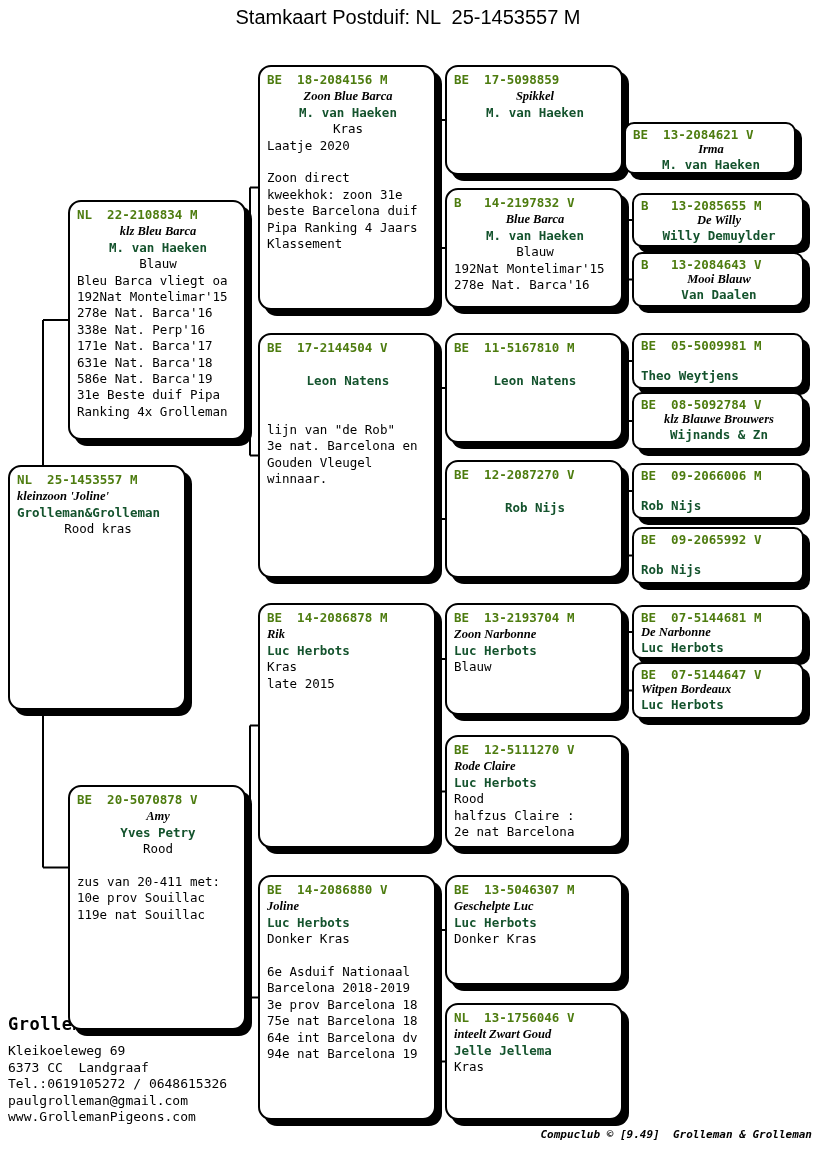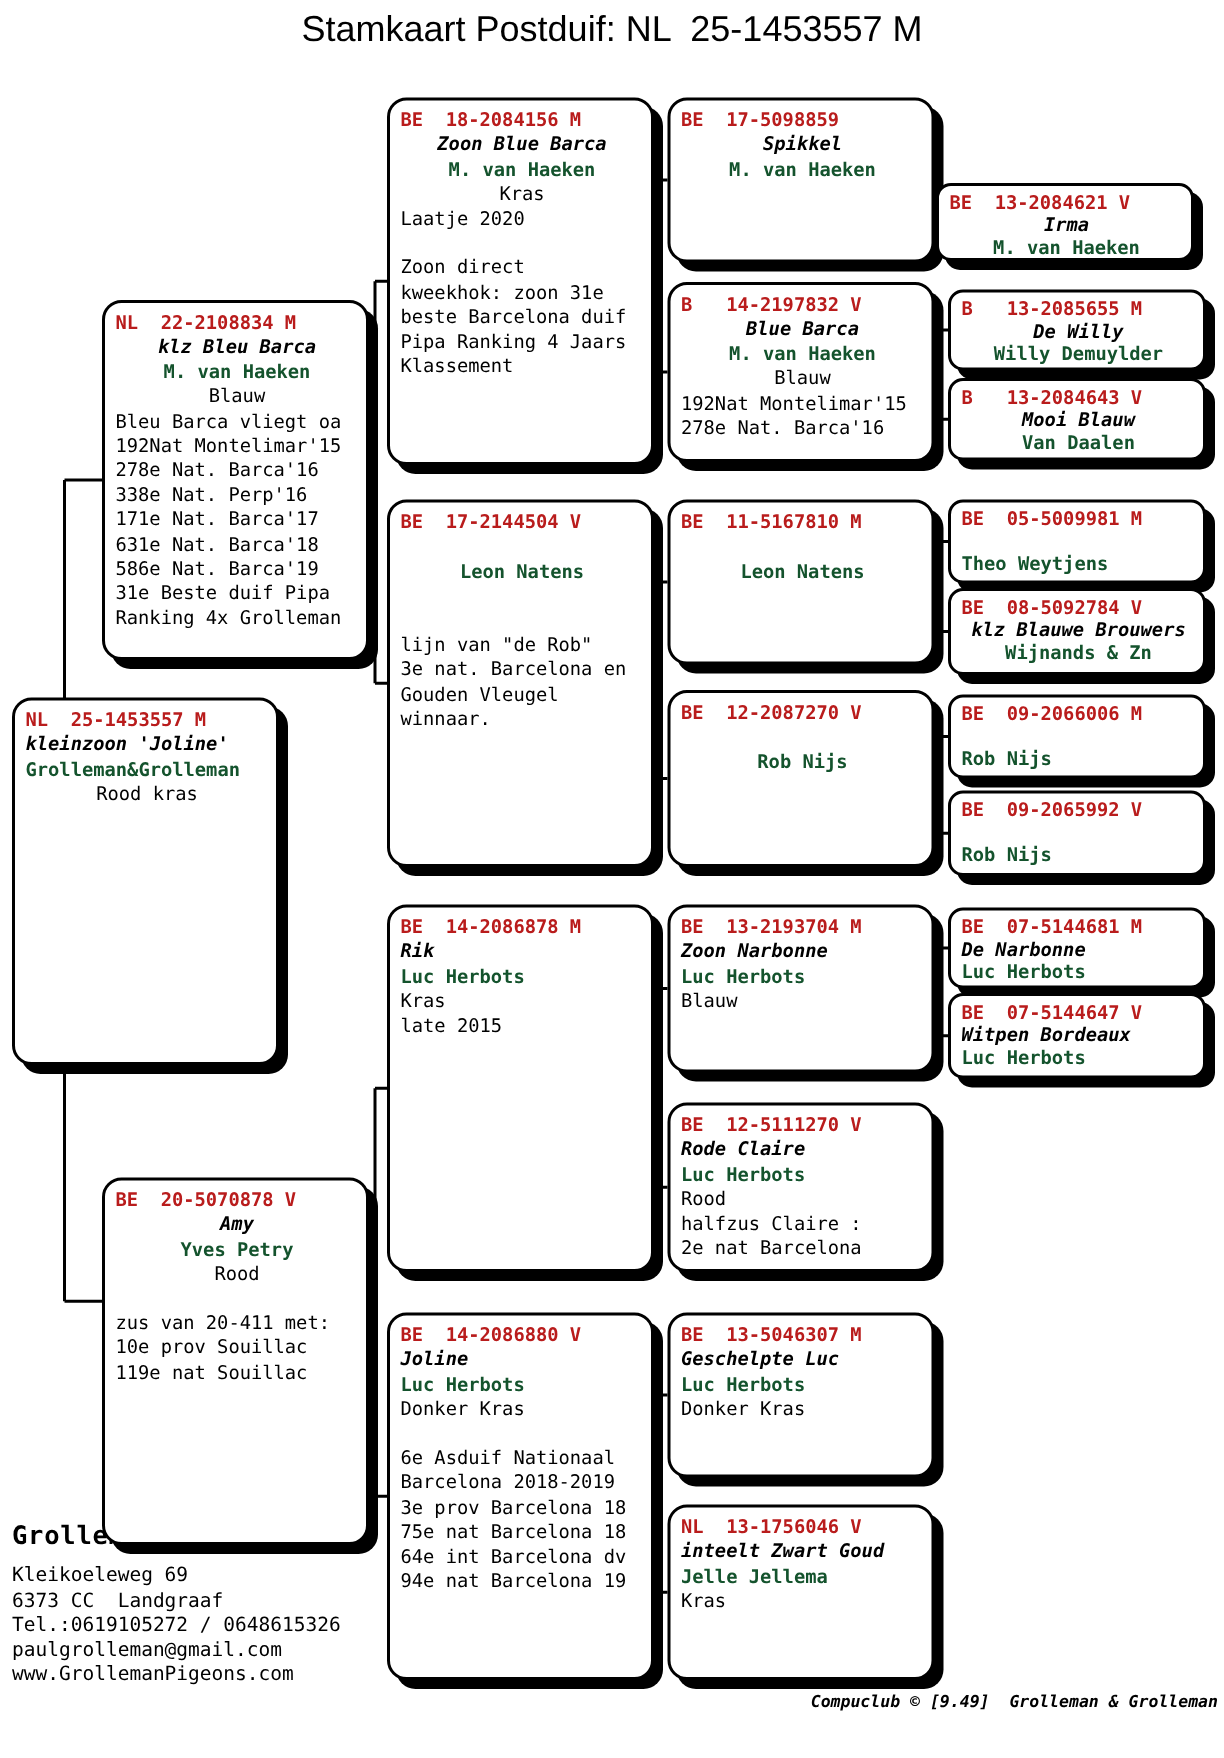--- a/index.html
+++ b/index.html
@@ -1,28 +1,28 @@
 <!DOCTYPE html>
 <html><head>
 <meta charset="utf-8">
 <style>
   html,body{margin:0;padding:0;background:#fff;}
   .page{position:relative;width:816px;height:1172px;background:#fff;overflow:hidden;
         font-family:"DejaVu Sans Mono","Liberation Mono",monospace;color:#000;}
   .title{position:absolute;top:6px;left:0;width:100%;text-align:center;
-         font-family:"Liberation Sans",sans-serif;font-size:24px;white-space:pre;}
+         font-family:"Liberation Sans",sans-serif;font-size:20px;white-space:pre;}
   #connectors{position:absolute;top:0;left:0;z-index:0;}
   #boxes .box{position:absolute;box-sizing:border-box;background:#fff;border:2px solid #000;
         border-radius:13px;box-shadow:6px 6px 0 0 #000;padding:5px 5px 0 7px;
         font-size:12.5px;line-height:16.4px;z-index:1;overflow:hidden;}
   #boxes .box.sm{border-radius:10px;padding-top:3px;line-height:15px;}
   .ln{white-space:pre;color:#000;}
   .ln.c{text-align:center;}
-  .ln.ring{color:#b91c1c;font-weight:bold;}
-  .ln.name{font-weight:bold;font-style:italic;}
+  .ln.ring{color:#4d7c0f;font-weight:bold;}
+  .ln.name{font-weight:bold;font-style:italic;font-family:Liberation Serif, serif;}
   .ln.fancier{color:#14532d;font-weight:bold;}
   .contact{position:absolute;left:8px;top:1014px;}
   .contact .cname{font-size:17px;font-weight:bold;letter-spacing:.5px;margin-bottom:9px;white-space:pre;}
   .contact .cline{font-size:13px;line-height:16.6px;white-space:pre;}
   .footer{position:absolute;right:4px;top:1128px;font-size:11px;font-style:italic;font-weight:bold;white-space:pre;}
 </style>
 </head>
 <body>
 
 <div class="page">

